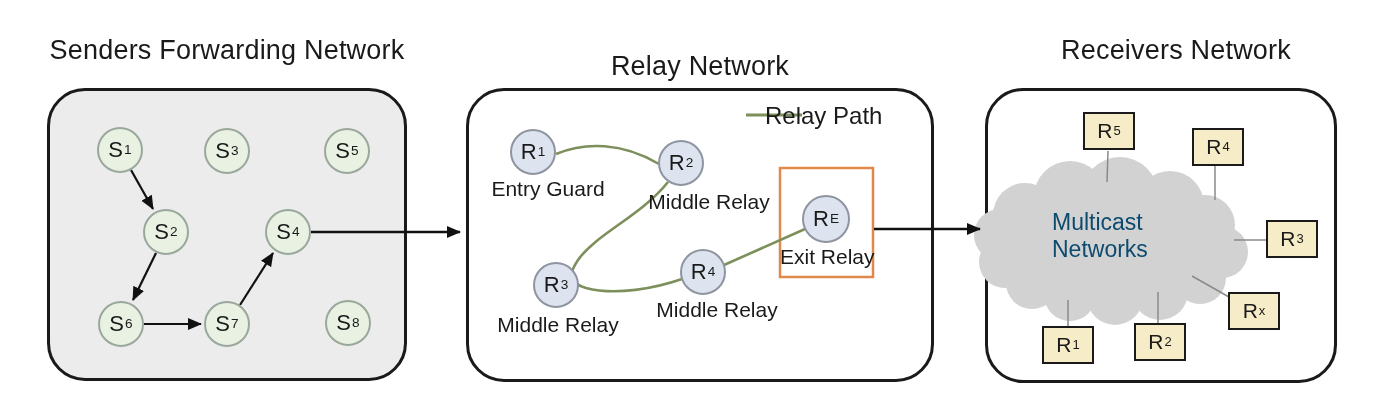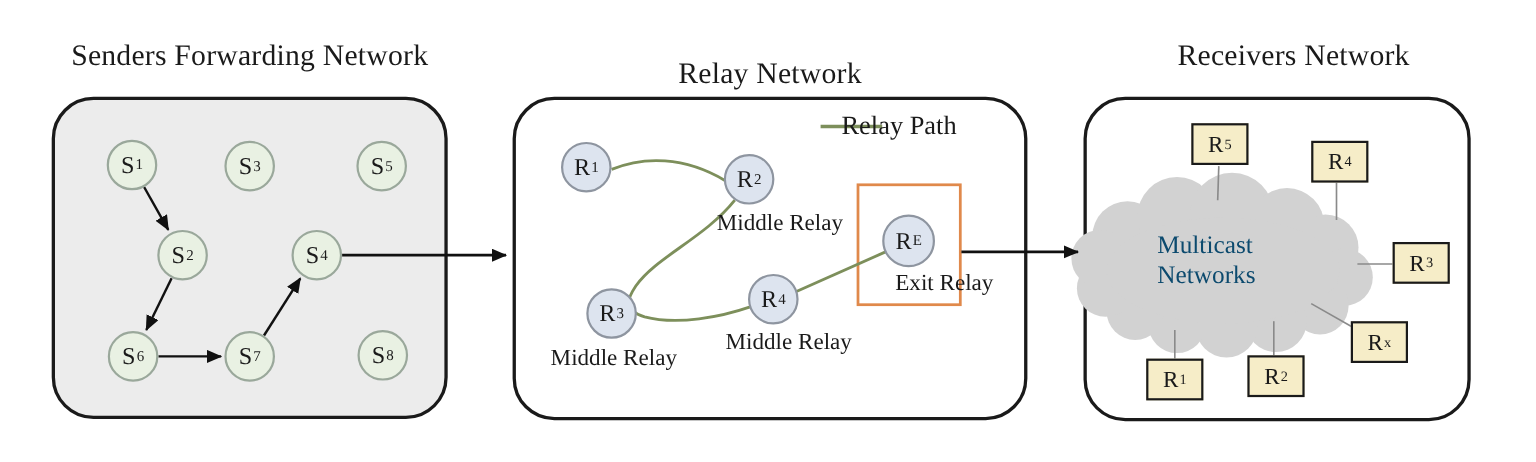--- a/index.html
+++ b/index.html
@@ -1,17 +1,17 @@
 <!DOCTYPE html>
 <html><head>
 <meta charset="utf-8">
 <style>
   html,body{margin:0;padding:0;background:#fff;}
   .stage{position:relative;width:1396px;height:420px;background:#ffffff;
-         font-family:Liberation Serif, serif;color:#1a1a1a;overflow:hidden;}
+         font-family:Liberation Sans, sans-serif;color:#1a1a1a;overflow:hidden;}
   .title{position:absolute;font-size:27px;text-align:center;letter-spacing:0.2px;}
   .panel{position:absolute;box-sizing:border-box;border:3px solid #1a1a1a;border-radius:38px;}
   .panel-senders{left:47px;top:88px;width:360px;height:293px;background:#ececec;}
   .panel-relay{left:466px;top:88px;width:468px;height:294px;background:#ffffff;}
   .panel-receivers{left:985px;top:88px;width:352px;height:295px;background:#ffffff;}
   svg.overlay{position:absolute;left:0;top:0;width:1396px;height:420px;pointer-events:none;}
   .cnode{position:absolute;width:46px;height:46px;border-radius:50%;box-sizing:border-box;
          display:flex;align-items:center;justify-content:center;font-size:22px;}
   .s-node{background:#e9f1e3;border:2px solid #9aa89b;}
   .r-node{background:#dde4ef;border:2px solid #8e95a0;}
@@ -137,24 +137,25 @@
     </div>
   <div class="cnode r-node" style="left:680px;top:249px;">
       <span>R</span>
       <sub>4</sub>
     </div>
   <div class="cnode r-node" style="left:802px;top:195px;width:48px;height:48px;">
       <span>R</span>
       <sub>E</sub>
     </div>
 
+  <div class="role" style="left:488px;top:177px;width:120px;">Entry Guard</div>
   <div class="role" style="left:644px;top:190px;width:130px;">Middle Relay</div>
   <div class="role" style="left:493px;top:313px;width:130px;">Middle Relay</div>
   <div class="role" style="left:652px;top:298px;width:130px;">Middle Relay</div>
-  <div class="role" style="left:780px;top:245px;width:93px;margin-left:32px;">Exit Relay</div>
+  <div class="role" style="left:780px;top:245px;width:93px;">Exit Relay</div>
 
   <div class="legend-label">Relay Path</div>
 
   <div class="rbox" style="left:1083px;top:112px;">
       <span>R</span>
       <sub>5</sub>
     </div>
   <div class="rbox" style="left:1192px;top:128px;">
       <span>R</span>
       <sub>4</sub>

